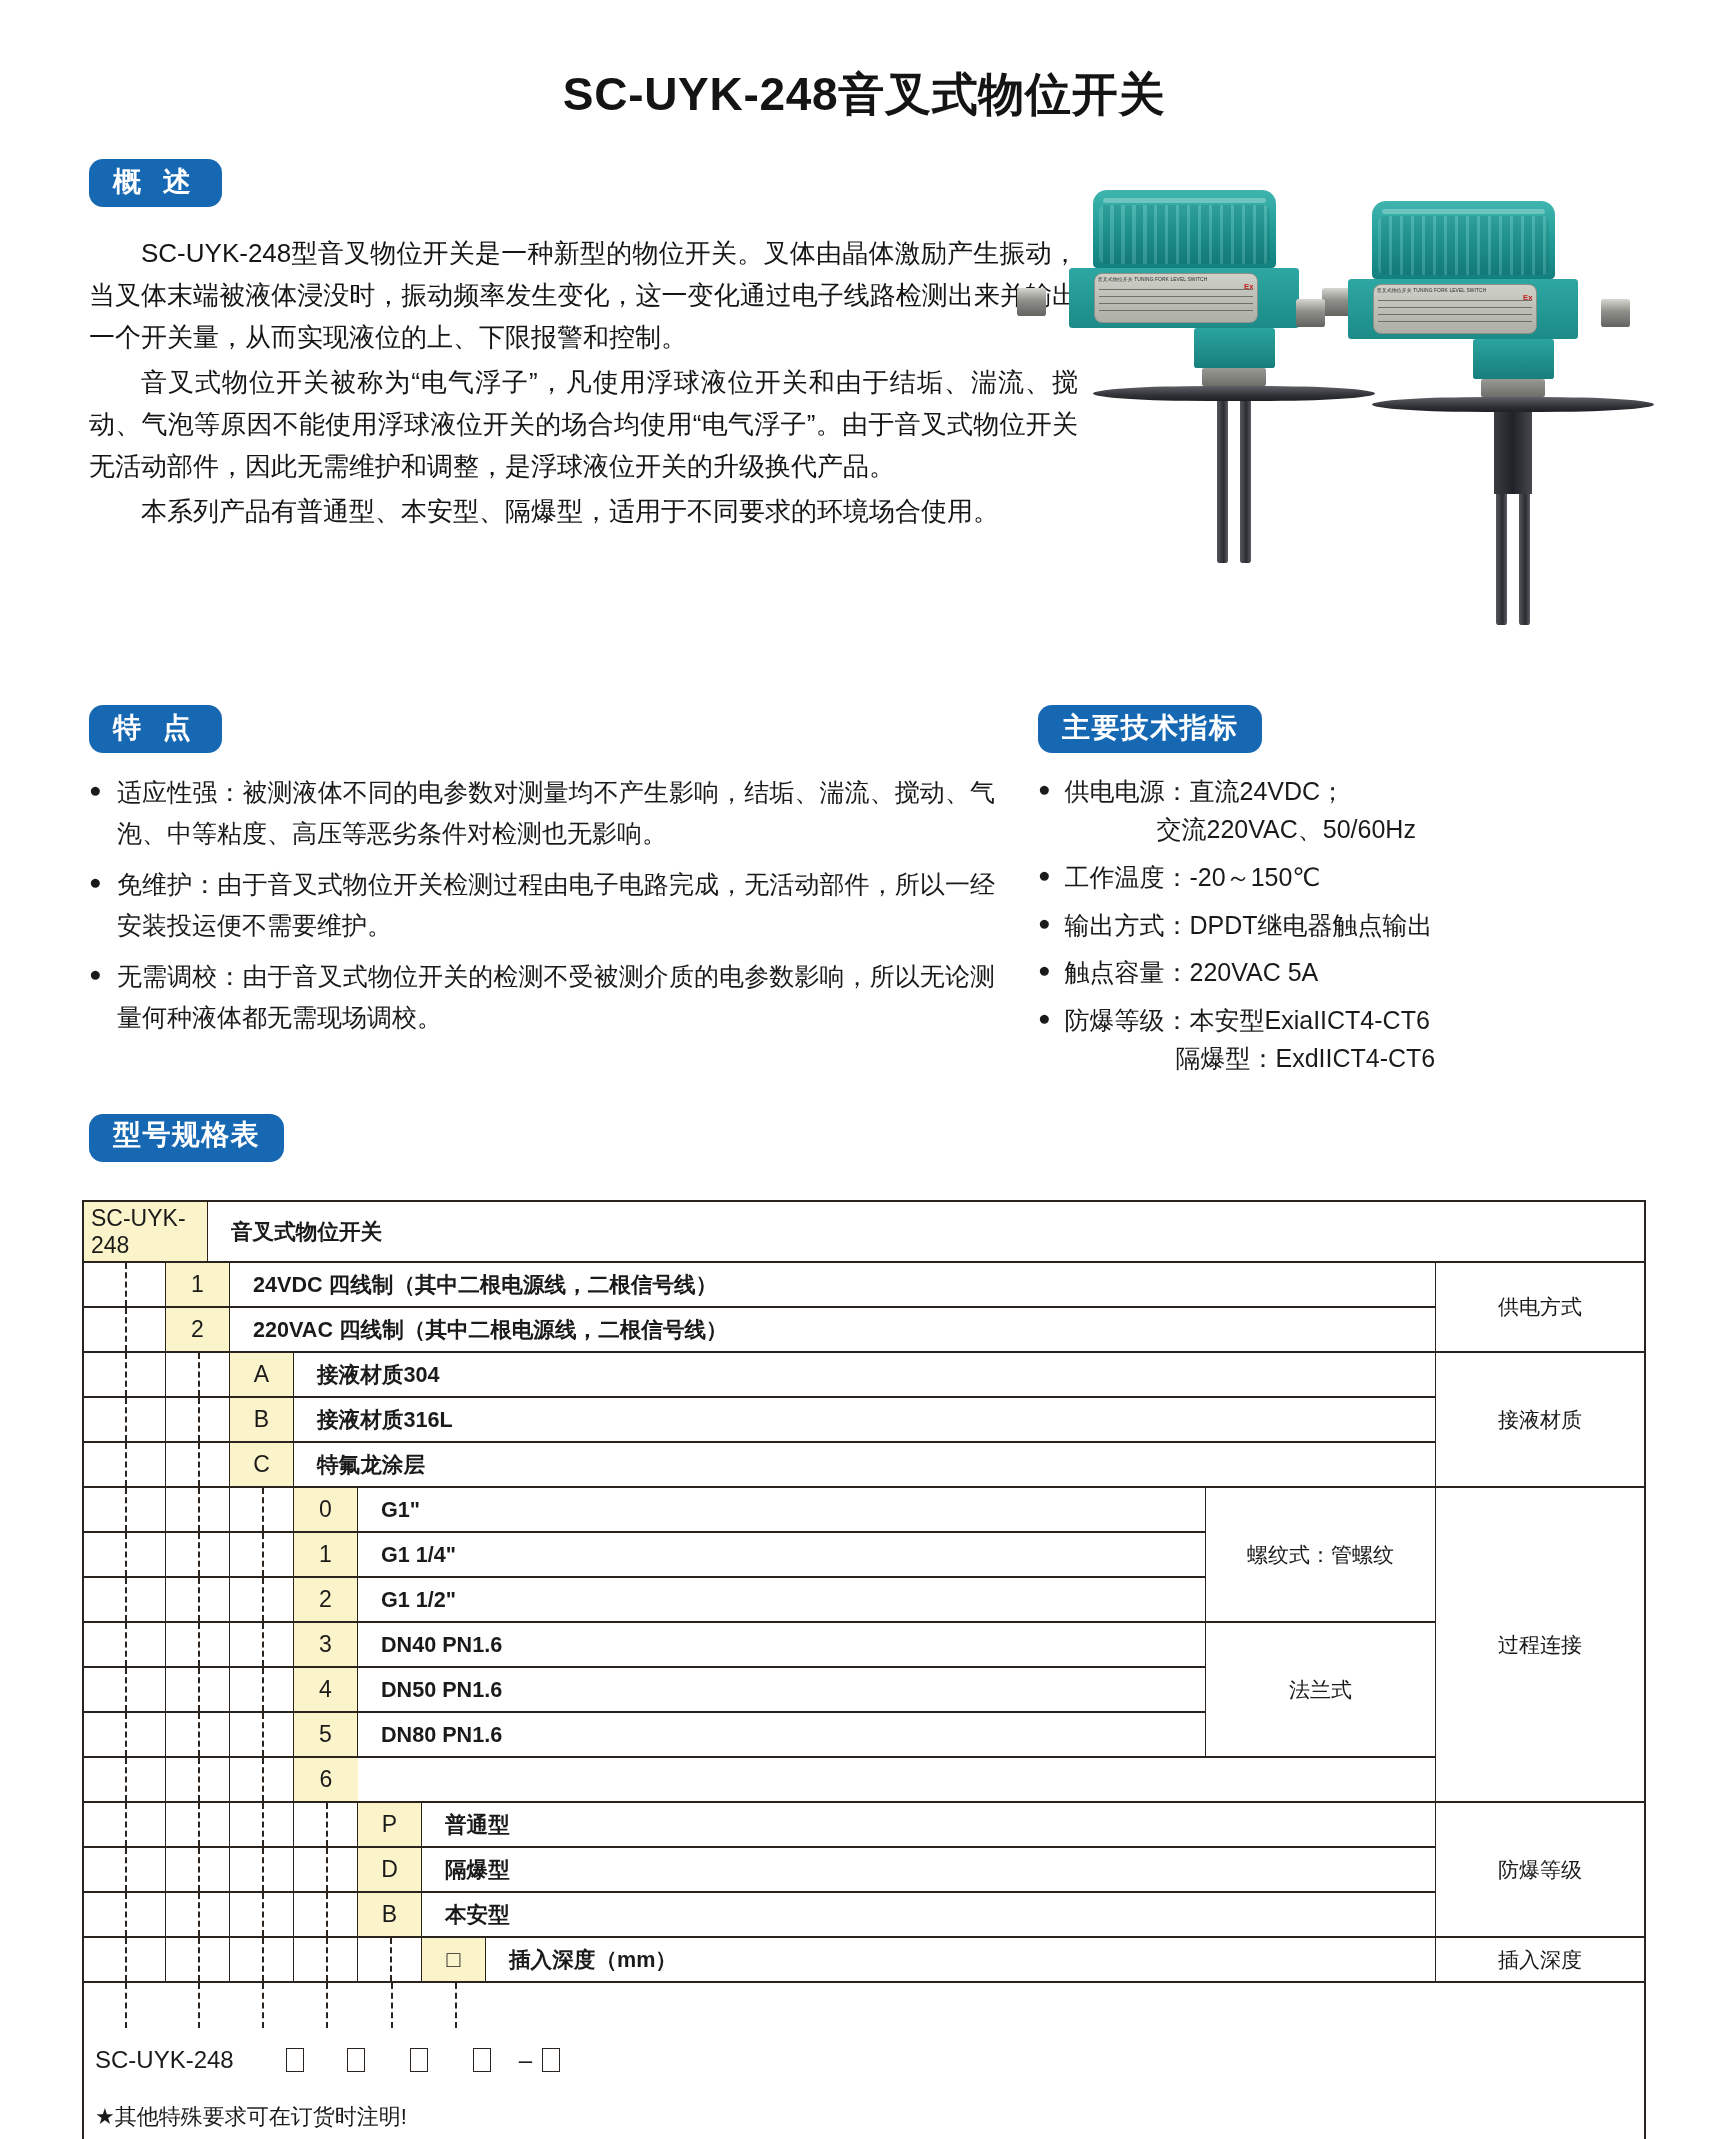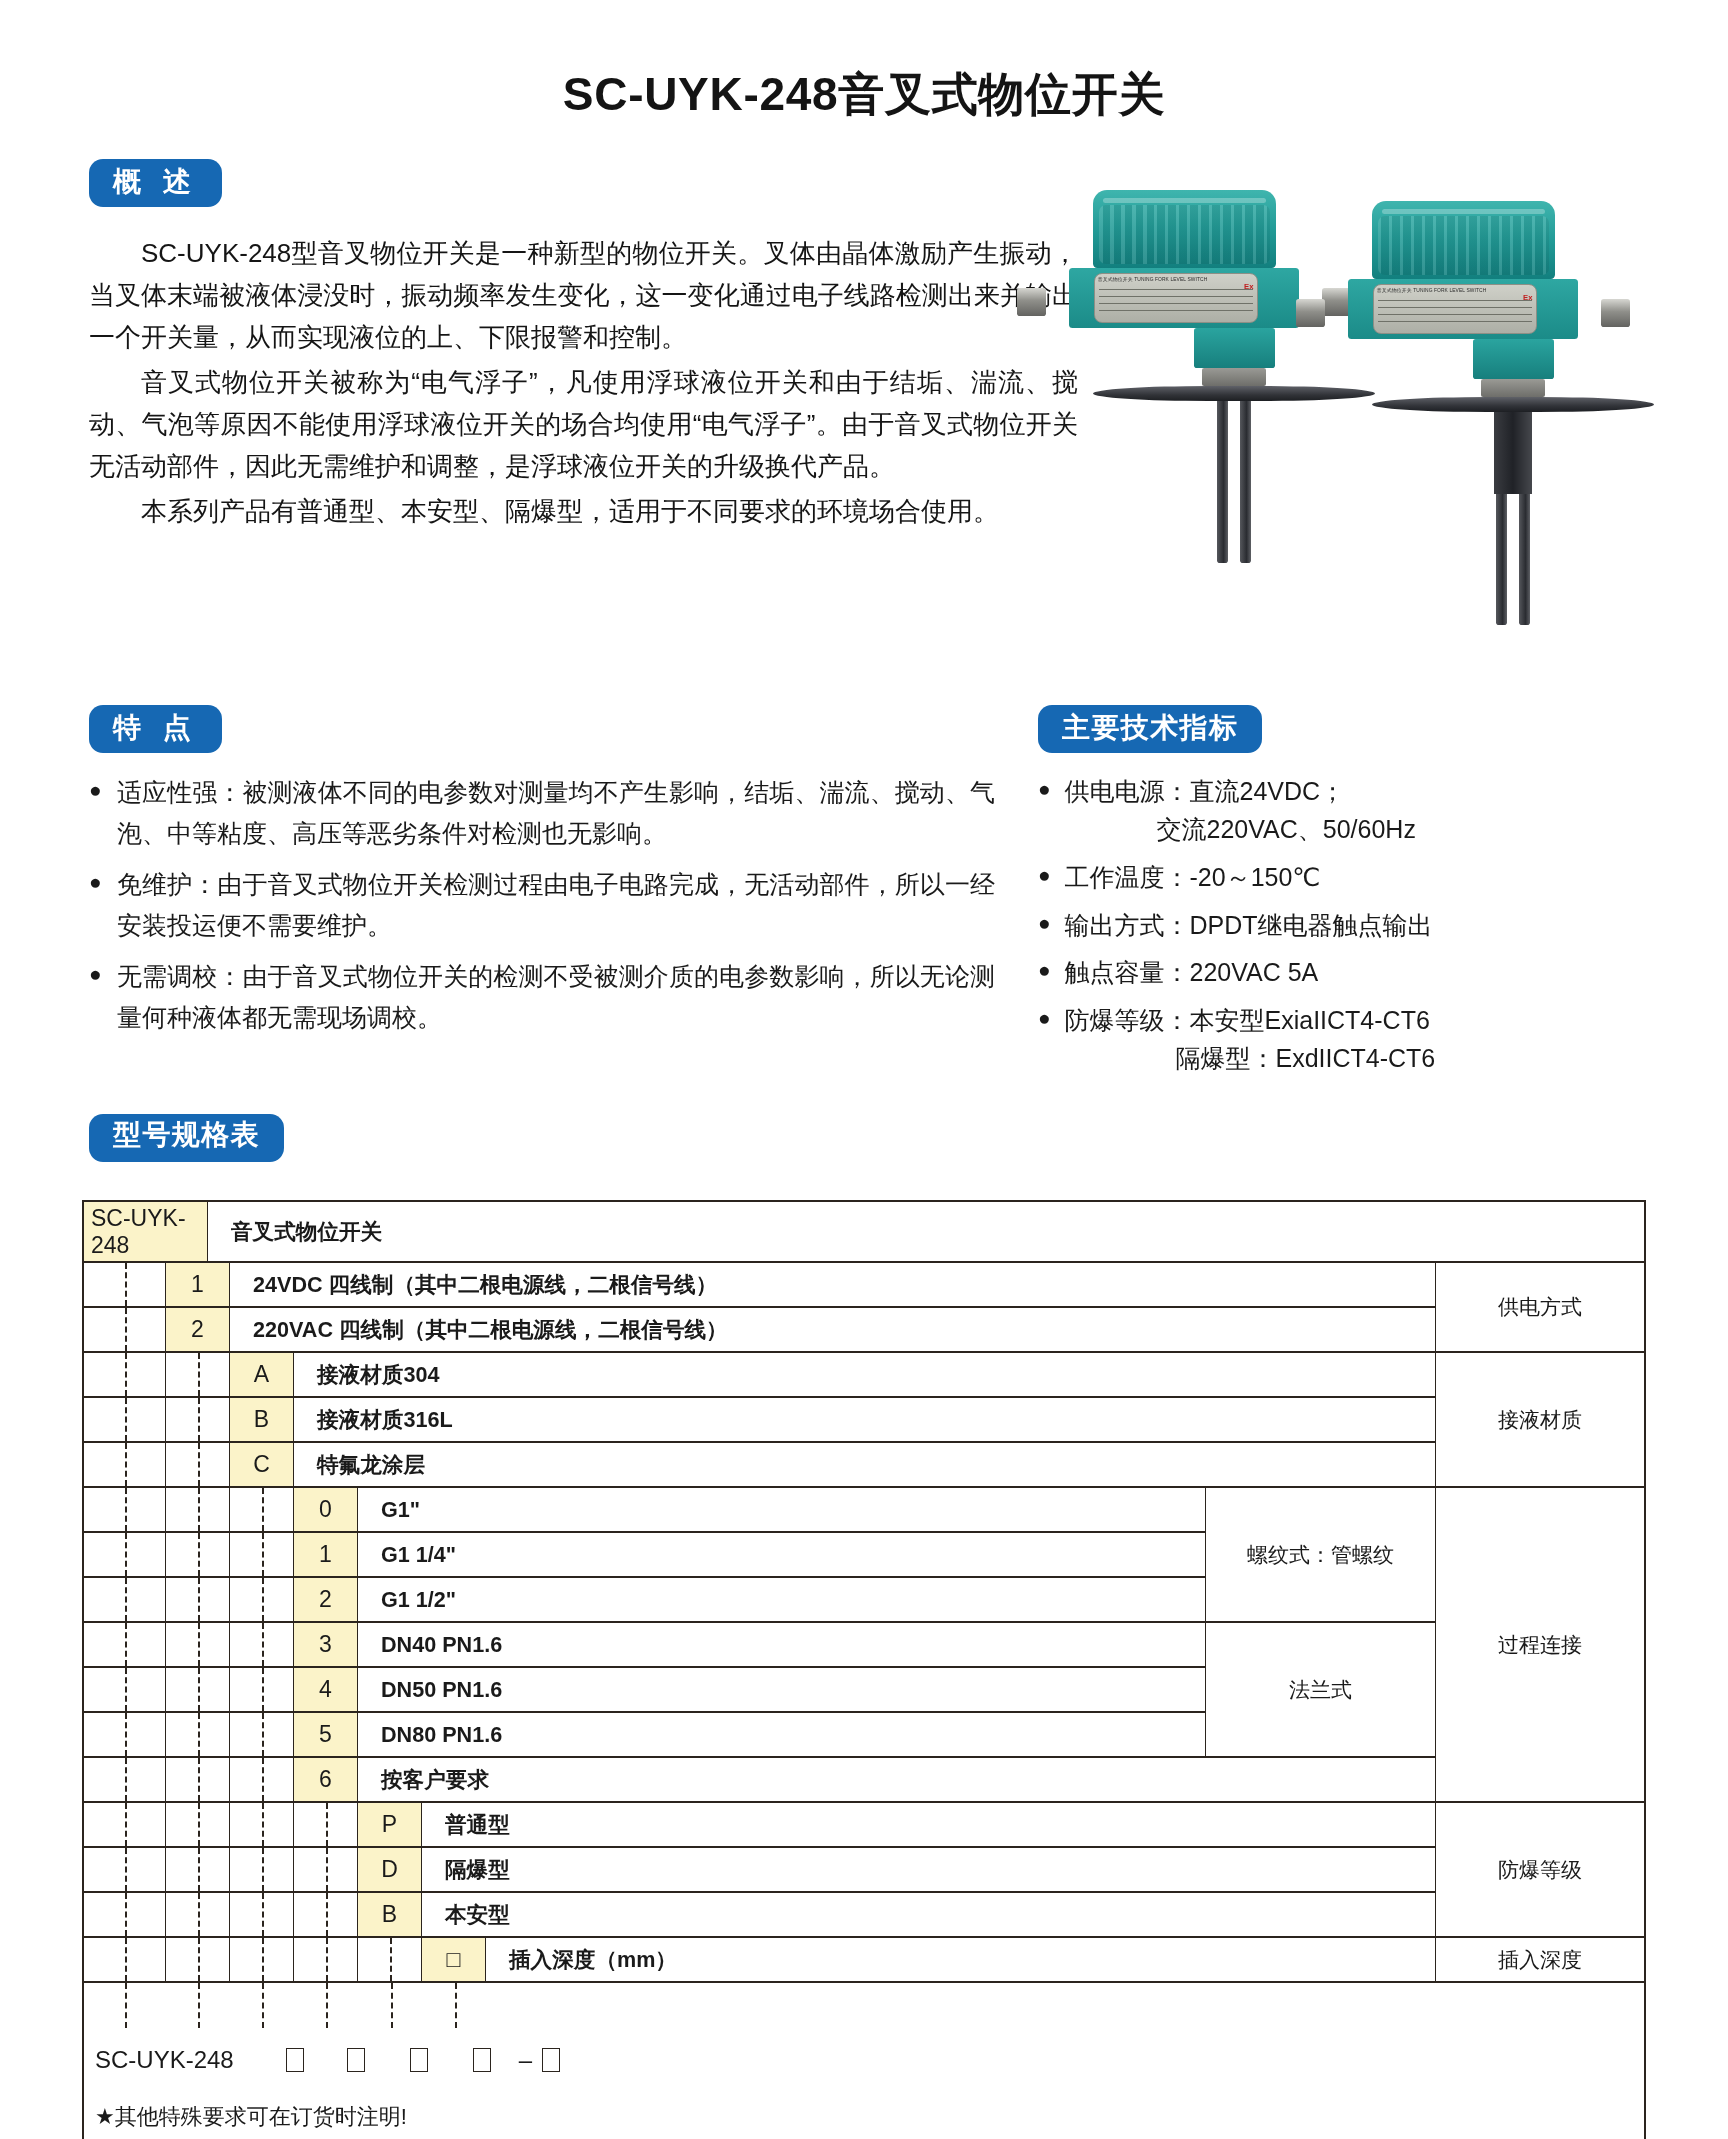--- a/index.html
+++ b/index.html
@@ -426,21 +426,20 @@
           <div class="cell blank" style="width:82px">
               <span class="lead"></span>
             </div>
           <div class="cell blank" style="width:64px">
               <span class="lead"></span>
             </div>
           <div class="cell blank" style="width:64px">
               <span class="lead"></span>
             </div>
           <div class="cell code" style="width:64px">6</div>
-          <div class="cell desc" style="flex:1">按客户要求</div>
         </div>
 
       </div>
       <div class="blk-right" style="width:209px">过程连接</div>
     </div>
 
     <div class="blk">
       <div class="blk-left" style="flex:1">
         <div class="trow">
           <div class="cell blank" style="width:82px">

